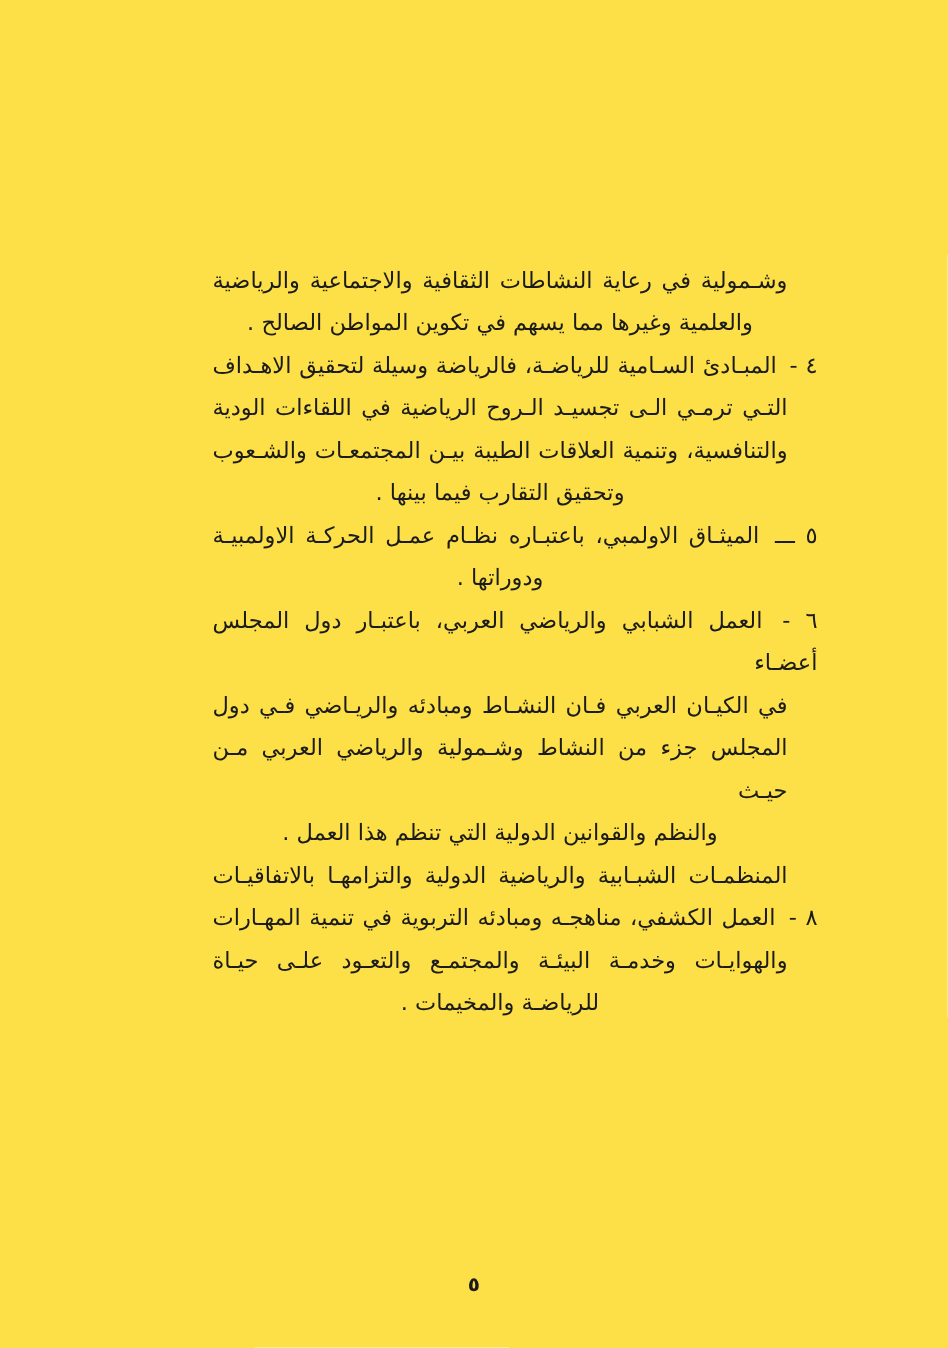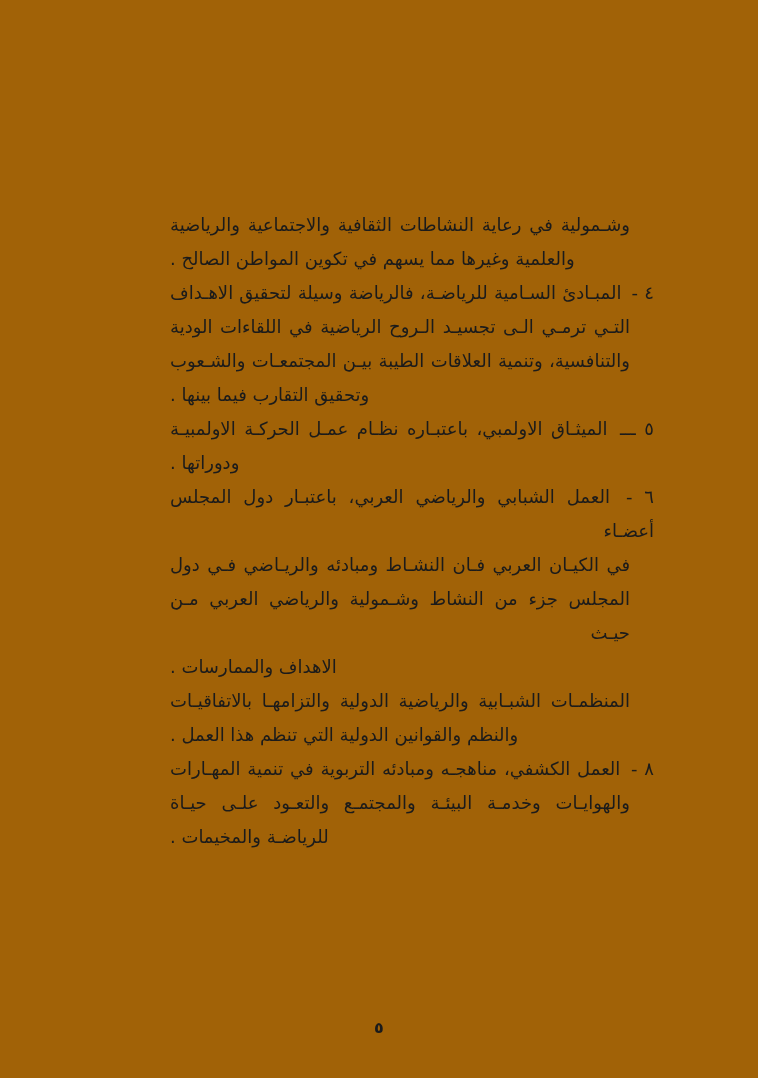--- a/index.html
+++ b/index.html
@@ -10,38 +10,38 @@
   }
   body {
     position: relative;
     overflow: hidden;
     font-family: "DejaVu Sans", sans-serif;
     color: #1b1b1b;
   }
   .page {
     position: absolute;
     inset: 0;
-    background: #a16207;
+    background: #fde047;
   }
   .text-block {
     position: absolute;
     top: 208px;
     right: 104px;
     width: 484px;
     direction: rtl;
     font-size: 18px;
     line-height: 34px;
     text-align: right;
   }
   .line {
     text-align: justify;
     text-align-last: justify;
   }
   .line.last-line {
-    text-align: left;
+    text-align: center;
     text-align-last: auto;
   }
   
   .intro { padding-right: 24px; }
   .item  { padding-right: 24px; }
   .item .first-line { margin-right: -24px; }
   .marker {
     display: inline;
     white-space: nowrap;
     margin-left: 4px;
@@ -77,25 +77,24 @@
           <div class="line last-line">وتحقيق التقارب فيما بينها .</div>
         </div>
         <div class="item">
           <div class="line first-line"><span class="marker">٥ ـــ</span> الميثـاق الاولمبي، باعتبـاره نظـام عمـل الحركـة الاولمبيـة</div>
           <div class="line last-line">ودوراتها .</div>
         </div>
         <div class="item">
           <div class="line first-line"><span class="marker">٦ -</span> العمل الشبابي والرياضي العربي، باعتبـار دول المجلس أعضـاء</div>
           <div class="line">في الكيـان العربي فـان النشـاط ومبادئه والريـاضي فـي دول</div>
           <div class="line">المجلس جزء من النشاط وشـمولية والرياضي العربي مـن حيـث</div>
-          <div class="line last-line">الاهداف والممارسات .</div>
         </div>
         <div class="item">
+          <div class="line last-line">والنظم والقوانين الدولية التي تنظم هذا العمل .</div>
           <div class="line">المنظمـات الشبـابية والرياضية الدولية والتزامهـا بالاتفاقيـات</div>
-          <div class="line last-line">والنظم والقوانين الدولية التي تنظم هذا العمل .</div>
         </div>
         <div class="item">
           <div class="line first-line"><span class="marker">٨ -</span> العمل الكشفي، مناهجـه ومبادئه التربوية في تنمية المهـارات</div>
           <div class="line">والهوايـات وخدمـة البيئـة والمجتمـع والتعـود علـى حيـاة</div>
           <div class="line last-line">للرياضـة  والمخيمات .</div>
         </div>
       </div>
 
   </div>
 

